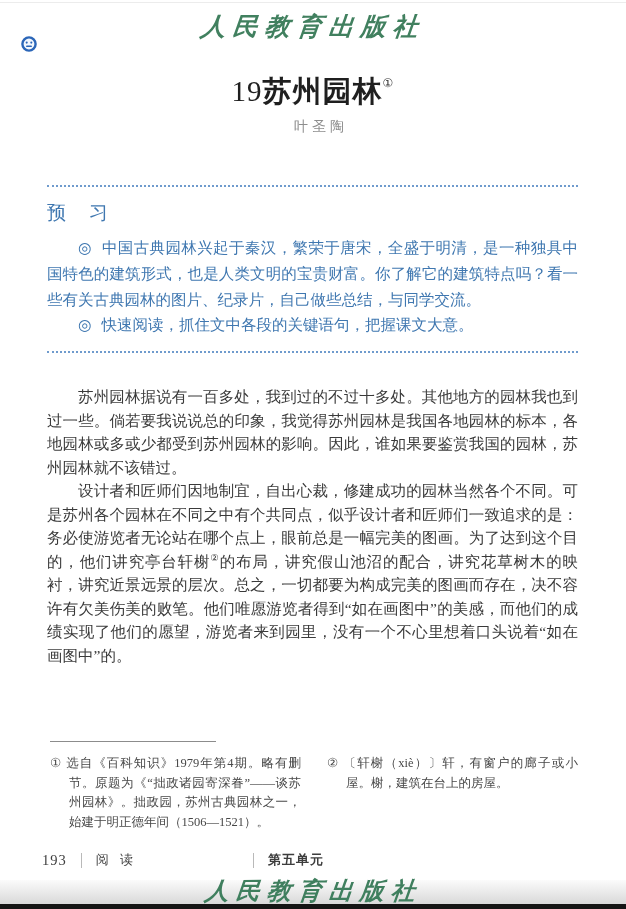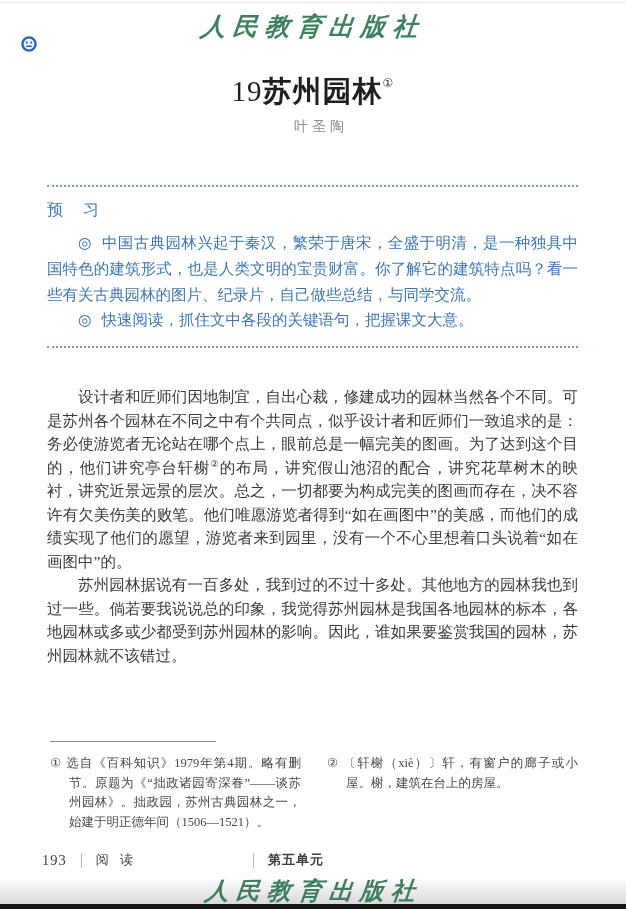--- a/index.html
+++ b/index.html
@@ -64,21 +64,21 @@
     position: absolute; top: 185px; left: 47px; width: 531px;
     color: #3f77b0;
   }
   .dotted-rule {
     border: none;
     border-top: 2px dotted #6f9bcd;
     height: 0;
   }
   .preview-heading {
     margin-top: 13px;
-    font-size: 16px;
+    font-size: 19px;
     letter-spacing: 2px;
     color: #3f77b0;
     font-weight: 500;
   }
   .preview-items { margin-top: 9px; }
   .preview-item {
     font-size: 15.5px;
     line-height: 25.8px;
     text-indent: 2em;
     text-align: justify;
@@ -179,22 +179,22 @@
     <hr class="dotted-rule top">
     <div class="preview-heading">预　习</div>
     <div class="preview-items" id="preview-items">
         <p class="preview-item"><span class="preview-bullet">◎</span>中国古典园林兴起于秦汉，繁荣于唐宋，全盛于明清，是一种独具中国特色的建筑形式，也是人类文明的宝贵财富。你了解它的建筑特点吗？看一些有关古典园林的图片、纪录片，自己做些总结，与同学交流。</p>
         <p class="preview-item"><span class="preview-bullet">◎</span>快速阅读，抓住文中各段的关键语句，把握课文大意。</p>
       </div>
     <hr class="dotted-rule bottom">
   </div>
 
   <div class="body-text" id="body-paragraphs">
+      <p class="body-para">苏州园林据说有一百多处，我到过的不过十多处。其他地方的园林我也到过一些。倘若要我说说总的印象，我觉得苏州园林是我国各地园林的标本，各地园林或多或少都受到苏州园林的影响。因此，谁如果要鉴赏我国的园林，苏州园林就不该错过。</p>
       <p class="body-para">设计者和匠师们因地制宜，自出心裁，修建成功的园林当然各个不同。可是苏州各个园林在不同之中有个共同点，似乎设计者和匠师们一致追求的是：务必使游览者无论站在哪个点上，眼前总是一幅完美的图画。为了达到这个目的，他们讲究亭台轩榭<sup class="note-ref">②</sup>的布局，讲究假山池沼的配合，讲究花草树木的映衬，讲究近景远景的层次。总之，一切都要为构成完美的图画而存在，决不容许有欠美伤美的败笔。他们唯愿游览者得到“如在画图中”的美感，而他们的成绩实现了他们的愿望，游览者来到园里，没有一个不心里想着口头说着“如在画图中”的。</p>
-      <p class="body-para">苏州园林据说有一百多处，我到过的不过十多处。其他地方的园林我也到过一些。倘若要我说说总的印象，我觉得苏州园林是我国各地园林的标本，各地园林或多或少都受到苏州园林的影响。因此，谁如果要鉴赏我国的园林，苏州园林就不该错过。</p>
     </div>
 
   <hr class="footnote-sep">
   <div class="footnotes" id="footnotes">
       <p class="footnote"><span class="fn-marker">①</span>选自《百科知识》1979年第4期。略有删节。原题为《“拙政诸园寄深眷”——谈苏州园林》。拙政园，苏州古典园林之一，始建于明正德年间（1506—1521）。</p>
       <p class="footnote"><span class="fn-marker">②</span>〔轩榭（xiè）〕轩，有窗户的廊子或小屋。榭，建筑在台上的房屋。</p>
     </div>
 
   <div class="footer-row">
     <span class="page-number">193</span>

